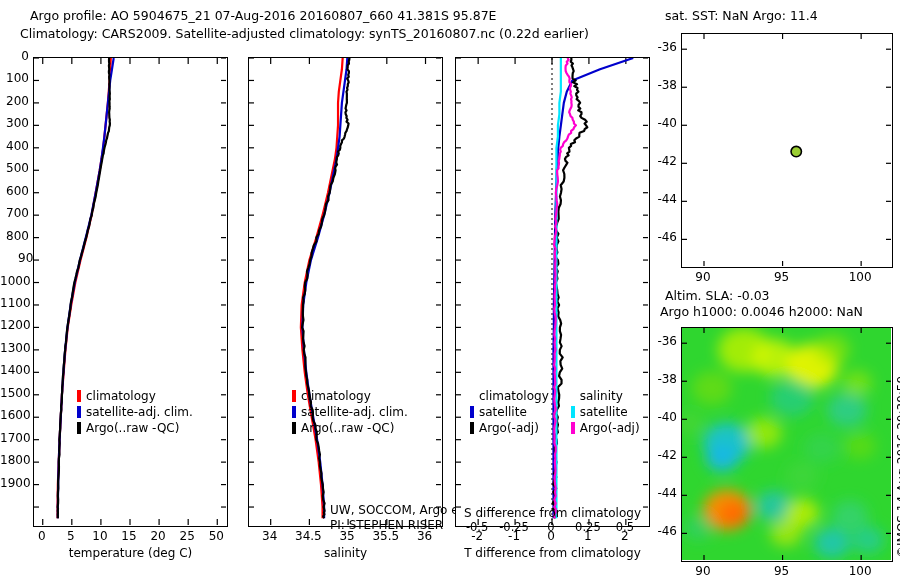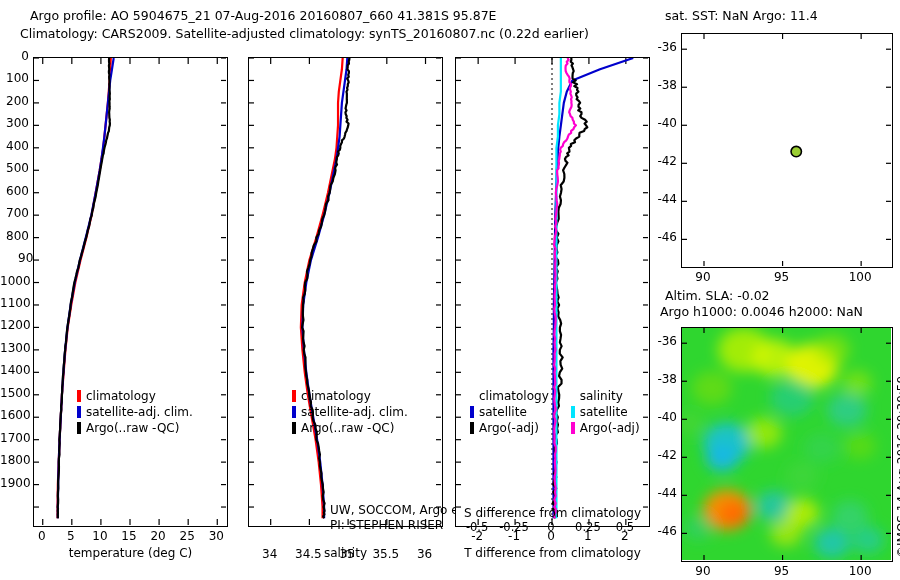--- a/index.html
+++ b/index.html
@@ -115,21 +115,21 @@
       </g>
   </svg>
 </div>
 <div class="abs" id="p1xt" style="left:0;top:529px;width:300px;height:18px;">
     <div class="abs tick tickC" style="left:21.727272727272727px;top:0px;width:40px;">0</div>
     <div class="abs tick tickC" style="left:50.81818181818181px;top:0px;width:40px;">5</div>
     <div class="abs tick tickC" style="left:79.9090909090909px;top:0px;width:40px;">10</div>
     <div class="abs tick tickC" style="left:109px;top:0px;width:40px;">15</div>
     <div class="abs tick tickC" style="left:138.0909090909091px;top:0px;width:40px;">20</div>
     <div class="abs tick tickC" style="left:167.1818181818182px;top:0px;width:40px;">25</div>
-    <div class="abs tick tickC" style="left:196.27272727272728px;top:0px;width:40px;">30</div>
+    <div class="abs tick tickC" style="left:196.27272727272728px;top:0px;width:40px;">50</div>
   </div>
 <div class="abs axlbl" style="left:33px;top:546px;width:195px;">temperature (deg C)</div>
 <div class="abs" id="p1leg" style="left:77px;top:388px;">
     <div class="legtxt" style="height: 16px; line-height: 16px;"><span class="legsw" style="background: rgb(255, 0, 0);"></span><span>climatology</span></div>
     <div class="legtxt" style="height: 16px; line-height: 16px;"><span class="legsw" style="background: rgb(0, 0, 204);"></span><span>satellite-adj. clim.</span></div>
     <div class="legtxt" style="height: 16px; line-height: 16px;"><span class="legsw" style="background: rgb(0, 0, 0);"></span><span>Argo(..raw -QC)</span></div>
   </div>
 
 <div class="panel" style="left:248px;top:57px;width:195px;height:470px;">
   <svg width="192" height="467" viewBox="0 0 192 467">
@@ -187,21 +187,21 @@
         <line x1="0" y1="449.03846153846155" x2="5" y2="449.03846153846155" stroke="#000" stroke-width="1.2"></line>
         <line x1="192" y1="449.03846153846155" x2="187" y2="449.03846153846155" stroke="#000" stroke-width="1.2"></line>
       </g>
     <g id="p2lines">
         <polyline points="93.68,0.00 92.90,11.23 91.35,22.45 89.81,33.68 89.03,44.90 89.03,56.13 89.03,67.36 88.26,78.58 87.48,89.81 85.94,101.03 83.61,112.26 78.97,134.71 73.55,157.16 67.35,179.62 60.39,202.07 55.74,224.52 52.65,246.97 51.87,269.42 53.42,291.88 55.74,314.33 58.84,336.78 62.71,359.23 66.58,381.68 69.68,404.13 72.00,426.59 73.55,449.04 73.55,460.26" fill="none" stroke="#ff0000" stroke-width="2.2" stroke-linejoin="round"></polyline>
         <polyline points="98.32,0.00 97.55,11.23 96.00,22.45 94.45,33.68 92.90,44.90 92.13,56.13 91.35,67.36 90.58,78.58 89.03,89.81 87.48,101.03 85.16,112.26 80.52,134.71 75.10,157.16 68.90,179.62 61.94,202.07 57.29,224.52 54.19,246.97 53.42,269.42 54.97,291.88 57.29,314.33 60.39,336.78 64.26,359.23 68.13,381.68 71.23,404.13 73.55,426.59 75.10,449.04 75.10,460.26" fill="none" stroke="#0000cc" stroke-width="2.2" stroke-linejoin="round"></polyline>
         <polyline points="100.62,0.00 100.21,1.87 99.69,3.74 99.99,5.61 98.70,7.48 98.74,9.35 98.39,11.23 99.90,13.10 99.92,14.97 99.20,16.84 99.76,18.71 98.17,20.58 99.24,22.45 99.68,24.32 98.83,26.19 98.80,28.06 98.08,29.94 98.49,31.81 97.47,33.68 97.86,35.55 97.86,37.42 97.85,39.29 97.80,41.16 97.90,43.03 97.87,44.90 97.29,46.77 96.92,48.65 96.58,50.52 97.52,52.39 96.45,54.26 96.70,56.13 97.65,58.00 97.39,59.87 98.59,61.74 97.55,63.61 99.54,65.48 99.26,67.36 98.80,69.23 98.08,71.10 97.60,72.97 96.35,74.84 96.05,76.71 95.62,78.58 94.98,80.45 92.97,82.32 92.95,84.19 92.03,86.07 91.26,87.94 91.33,89.81 90.87,91.68 89.12,93.55 89.74,95.42 89.22,97.29 87.93,99.16 87.84,101.03 87.38,102.90 87.34,104.78 88.01,106.65 86.62,108.52 86.17,110.39 86.56,112.26 85.88,116.00 84.40,119.74 83.69,123.49 81.55,127.23 81.19,130.97 80.69,134.71 79.13,138.45 79.51,142.20 77.01,145.94 76.61,149.68 76.07,153.42 75.12,157.16 73.31,160.91 72.90,164.65 72.07,168.39 70.17,172.13 69.67,175.87 67.32,179.62 67.48,183.36 64.92,187.10 63.86,190.84 62.67,194.58 62.43,198.33 61.20,202.07 60.64,205.81 59.41,209.55 57.99,213.29 58.54,217.04 58.15,220.78 56.14,224.52 55.84,228.26 56.20,232.00 55.77,235.75 54.16,239.49 54.55,243.23 54.02,246.97 53.93,250.71 53.80,254.46 53.93,258.20 54.44,261.94 53.69,265.68 53.11,269.42 54.55,273.17 54.33,276.91 54.00,280.65 54.57,284.39 55.57,288.13 54.74,291.88 55.24,295.62 56.48,299.36 56.42,303.10 56.37,306.84 56.50,310.58 57.05,314.33 57.36,318.07 58.18,321.81 58.22,325.55 59.16,329.29 60.05,333.04 60.56,336.78 61.14,340.52 61.97,344.26 61.56,348.00 63.62,351.75 63.95,355.49 63.65,359.23 64.43,362.97 66.31,366.71 66.60,370.46 67.76,374.20 67.54,377.94 67.34,381.68 69.03,385.42 69.68,389.17 70.19,392.91 70.94,396.65 70.18,400.39 70.94,404.13 70.91,407.88 71.66,411.62 72.45,415.36 72.24,419.10 72.84,422.84 73.78,426.59 73.97,430.33 74.62,434.07 73.78,437.81 74.17,441.55 75.62,445.30 74.59,449.04 75.12,450.91 75.58,452.78 74.91,454.65 75.41,456.52 74.22,458.39 75.10,460.26" fill="none" stroke="#000000" stroke-width="2.2" stroke-linejoin="round"></polyline>
       </g>
   </svg>
 </div>
-<div class="abs" id="p2xt" style="left:200px;top:529px;width:300px;height:18px;margin-top:18px;">
+<div class="abs" id="p2xt" style="left:200px;top:529px;width:300px;height:18px;">
     <div class="abs tick tickC" style="left:44.677419354838776px;top:0px;width:50px;">34</div>
     <div class="abs tick tickC" style="left:83.38709677419354px;top:0px;width:50px;">34.5</div>
     <div class="abs tick tickC" style="left:122.0967741935483px;top:0px;width:50px;">35</div>
     <div class="abs tick tickC" style="left:160.80645161290306px;top:0px;width:50px;">35.5</div>
     <div class="abs tick tickC" style="left:199.51612903225788px;top:0px;width:50px;">36</div>
   </div>
 <div class="abs axlbl" style="left:248px;top:546px;width:195px;">salinity</div>
 <div class="abs" id="p2leg" style="left:292px;top:388px;">
     <div class="legtxt" style="height: 16px; line-height: 16px;"><span class="legsw" style="background: rgb(255, 0, 0);"></span><span>climatology</span></div>
     <div class="legtxt" style="height: 16px; line-height: 16px;"><span class="legsw" style="background: rgb(0, 0, 204);"></span><span>satellite-adj. clim.</span></div>
@@ -339,21 +339,21 @@
     <div class="abs tick tickR" style="left:0px;top:154.31147540983605px;width:27px;">-42</div>
     <div class="abs tick tickR" style="left:0px;top:192.34426229508196px;width:27px;">-44</div>
     <div class="abs tick tickR" style="left:0px;top:230.3770491803279px;width:27px;">-46</div>
   </div>
 <div class="abs" id="m1xt" style="left:650px;top:270px;width:260px;height:18px;">
     <div class="abs tick tickC" style="left:33.000000000000114px;top:0px;width:40px;">90</div>
     <div class="abs tick tickC" style="left:111.57142857142856px;top:0px;width:40px;">95</div>
     <div class="abs tick tickC" style="left:190.1428571428571px;top:0px;width:40px;">100</div>
   </div>
 
-<div class="abs ttl" style="left:665px;top:288px;width:225px;">Altim. SLA: -0.02</div>
+<div class="abs ttl" style="left:665px;top:288px;width:225px;">Altim. SLA: -0.03</div>
 <div class="abs ttl" style="left:660px;top:304px;width:235px;">Argo h1000: 0.0046 h2000: NaN</div>
 <div class="panel" style="left:681px;top:327px;width:212px;height:235px;">
   <svg width="209" height="232" viewBox="0 0 209 232">
     <defs>
       <filter id="blr" x="-20%" y="-20%" width="140%" height="140%">
         <feGaussianBlur stdDeviation="7"></feGaussianBlur>
       </filter>
     </defs>
     <g id="m2heat">
         <rect x="0" y="0" width="209" height="232" fill="#2fd62f"></rect>

